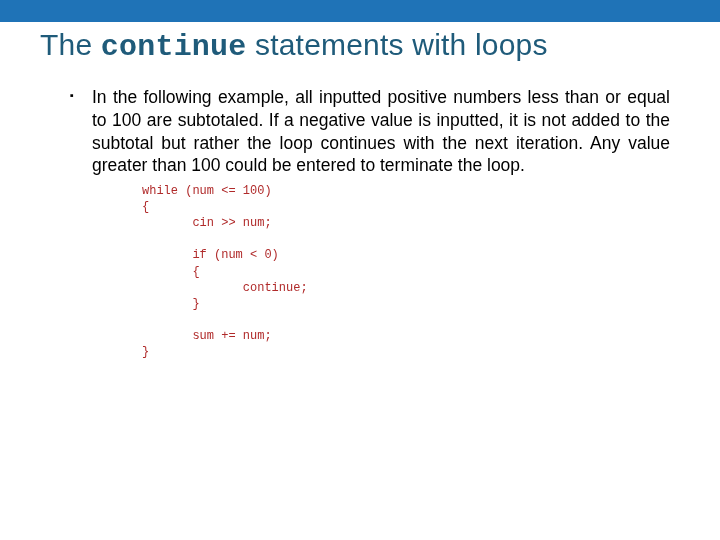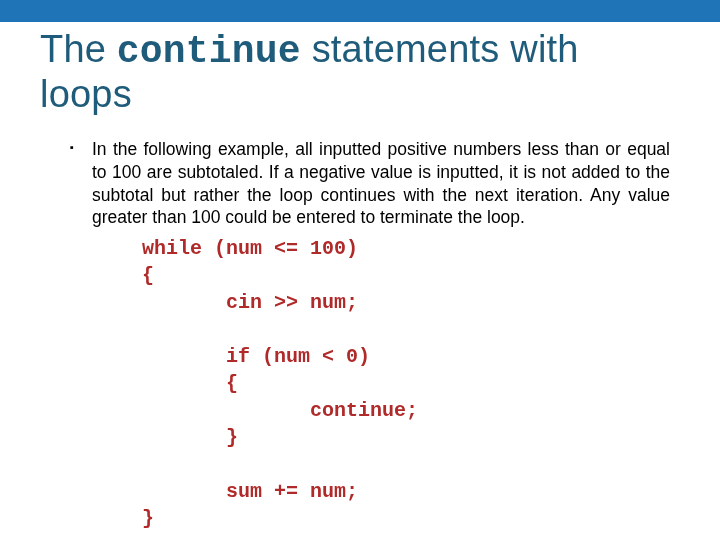--- a/index.html
+++ b/index.html
@@ -14,21 +14,21 @@
   }
   .top-bar {
     background: #1f73b7;
     height: 22px;
     width: 100%;
   }
   .slide {
     padding: 0 40px 0 40px;
   }
   .title {
-    font-size: 38px;
+    font-size: 30px;
     font-weight: 400;
     color: #1f5b7a;
     margin: 6px 0 22px 0;
     letter-spacing: 0.2px;
   }
   .title .kw {
     font-family: "Courier New", Courier, monospace;
     font-weight: bold;
     color: #1f5b7a;
   }
@@ -52,23 +52,23 @@
     top: 2px;
     font-size: 11px;
     color: #000;
   }
   .inline-kw {
     font-family: "Courier New", Courier, monospace;
     font-weight: bold;
   }
   pre.code {
     font-family: "Courier New", Courier, monospace;
-    font-weight: bold;
+    font-weight: normal;
     color: #b02a2a;
-    font-size: 20px;
+    font-size: 12px;
     line-height: 1.35;
     margin: 6px 0 0 50px;
     white-space: pre;
     text-align: left;
   }
 </style>
 </head>
 <body>
 
 <div class="top-bar"></div>

